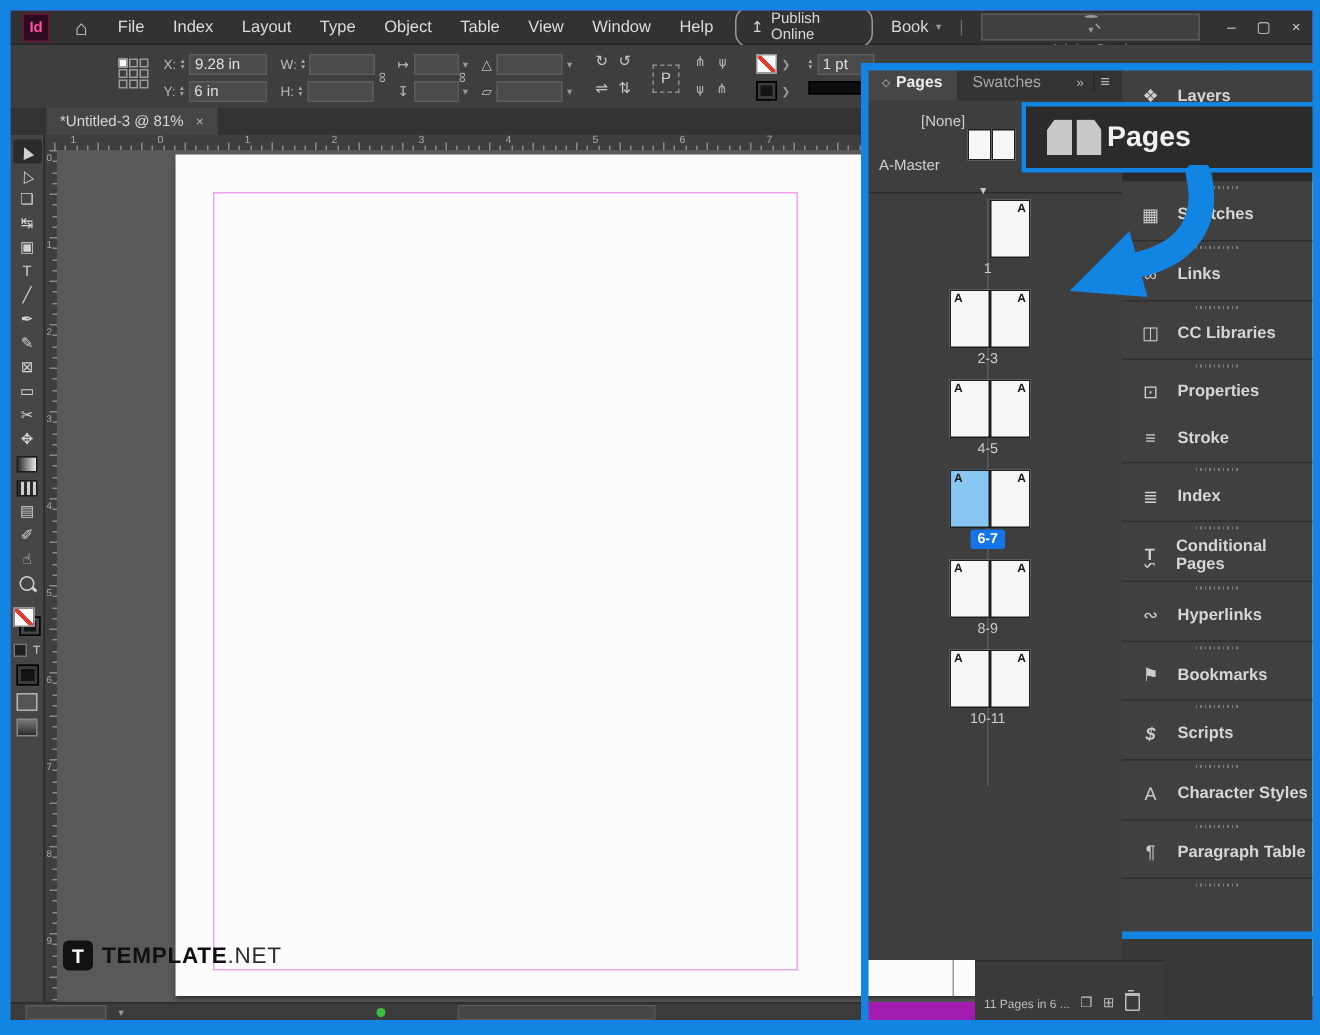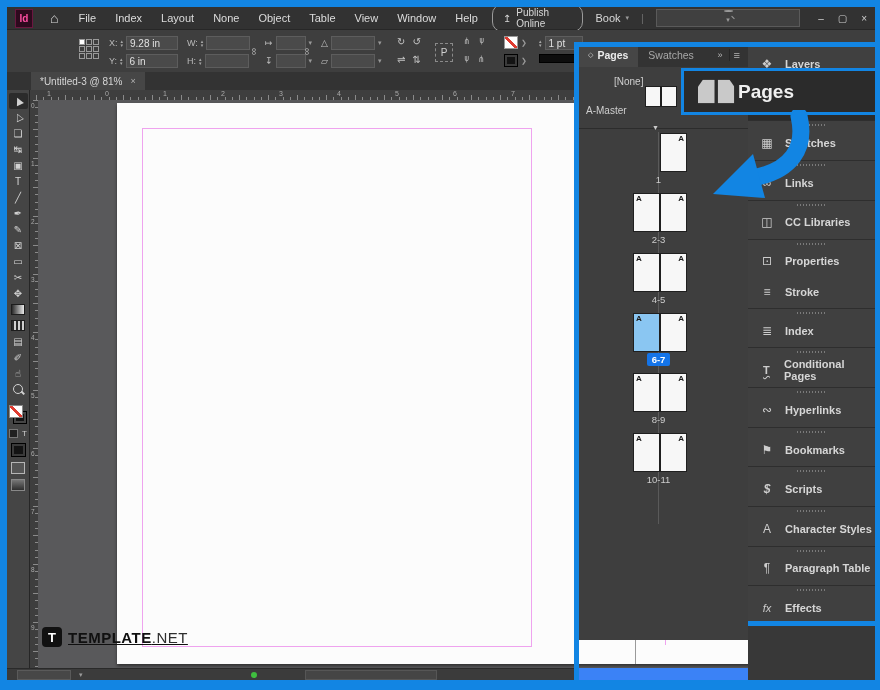--- a/index.html
+++ b/index.html
@@ -1,16 +1,16 @@
 <!DOCTYPE html>
 <html><head>
 <meta charset="utf-8">
 <style>
   html,body{margin:0;padding:0;background:#222;}
-  #root{position:relative;width:880px;height:690px;background:#3b82f6;overflow:hidden;
+  #root{position:relative;width:880px;height:690px;background:#a21caf;overflow:hidden;
         font-family:"Liberation Sans","DejaVu Sans",sans-serif;-webkit-font-smoothing:antialiased;}
   
   .frame{position:absolute;background:#1285E3;z-index:50;}
   .f-top{left:0;top:0;width:880px;height:7px;}
   .f-left{left:0;top:0;width:7px;height:690px;}
   .f-right{left:875px;top:0;width:5px;height:690px;}
   .f-bottom{left:0;top:680px;width:880px;height:10px;}
   .bl{position:absolute;background:#1285E3;z-index:30;}
   .bl-panel-left{left:574px;top:42px;width:5px;height:639px;}
   .bl-panel-top{left:574px;top:42px;width:302px;height:5px;}
@@ -96,21 +96,21 @@
   .modeico2{width:12px;height:10px;border:1px solid #888;background:linear-gradient(180deg,#777,#2e2e2e);}
   
   .canvas{position:absolute;left:38px;top:100px;width:838px;height:568px;background:#59595B;overflow:hidden;z-index:1;}
   .page{position:absolute;left:79px;top:3px;width:900px;height:561px;background:#FCFCFC;box-shadow:0 2px 3px rgba(0,0,0,.45);}
   .spine{position:absolute;left:518px;top:0;width:1px;height:561px;background:#9a9a9a;}
   .marginbox{position:absolute;left:25px;top:25px;width:388px;height:517px;border:1px solid #EFA3EF;}
   .rmargin{position:absolute;left:548px;top:25px;width:1px;height:517px;background:#EFA3EF;}
   .watermark{position:absolute;left:4px;top:527px;display:flex;align-items:center;gap:6px;z-index:3;}
   .wm-badge{width:20px;height:20px;background:#111;border-radius:4px;color:#fff;font-weight:bold;font-size:13px;
             display:flex;align-items:center;justify-content:center;}
-  .wm-text{font-size:15px;letter-spacing:.5px;color:#101010;font-weight:800;text-decoration:underline;}
+  .wm-text{font-size:15px;letter-spacing:.5px;color:#101010;font-weight:800;}
   .wm-text .tld{font-weight:500;color:#2e2e2e;}
   
   .statusbar{position:absolute;left:7px;top:668px;width:571px;height:13px;background:#3B3B3B;border-top:1px solid #2a2a2a;z-index:6;
              display:flex;align-items:center;gap:8px;padding:0 10px;box-sizing:border-box;}
   .sb-field{width:52px;height:8px;background:#474747;border:1px solid #5a5a5a;}
   .sb-caret{color:#9a9a9a;font-size:7px;}
   .gdot{width:6px;height:6px;border-radius:50%;background:#3FBF3F;margin-left:160px;}
   .sb-long{width:130px;height:8px;background:#454545;border:1px solid #565656;margin-left:40px;}
   
   .pagespanel{position:absolute;left:578px;top:42px;width:170px;height:598px;background:#3E3E3E;z-index:10;}
@@ -175,21 +175,21 @@
 <body>
 
 <div id="root">
 
   <div class="menubar">
     <span class="appbadge">Id</span>
     <span class="home">⌂</span>
     <span class="menu-item">File</span>
     <span class="menu-item">Index</span>
     <span class="menu-item">Layout</span>
-    <span class="menu-item">None</span>
+    <span class="menu-item">Type</span>
     <span class="menu-item">Object</span>
     <span class="menu-item">Table</span>
     <span class="menu-item">View</span>
     <span class="menu-item">Window</span>
     <span class="menu-item">Help</span>
     <span class="mb-right">
       <span class="publish">
         <span class="up">↥</span>
         <span>Publish Online</span>
       </span>
@@ -677,20 +677,26 @@
             </span>
           <span class="pg">
               <i class="mr">A</i>
             </span>
         </span>
         <span class="plabel"><b>10-11</b></span>
       </div>
     </div>
   </div>
 
+  <div class="pages-footer">
+    <span class="ftxt">11 Pages in 6 ...</span>
+    <span class="ficon">❐</span>
+    <span class="ficon">⊞</span>
+    <span class="trash"></span>
+  </div>
 
   <div class="dock">
     <div class="dgroup first">
         <div class="dots"></div>
       <div class="drow">
         <span class="dicon">❖</span>
         <span class="dlabel">Layers</span>
         </div>
       </div>
     <div class="dgroup">
@@ -777,24 +783,20 @@
       </div>
     <div class="dgroup">
         <div class="dots"></div>
       <div class="drow">
         <span class="dicon">¶</span>
         <span class="dlabel">Paragraph Table</span>
         </div>
       </div>
     <div class="dgroup">
         <div class="dots"></div>
-      <div class="drow">
-        <span class="dicon fx">fx</span>
-        <span class="dlabel">Effects</span>
-        </div>
       </div>
   </div>
   <div class="dock-below"></div>
 
   <div class="bl bl-panel-left"></div>
   <div class="bl bl-panel-top"></div>
   <div class="bl bl-dock-bottom"></div>
 
   <div class="callout">
     <span class="pgico" style="transform:scale(1.4);transform-origin:left center;">

